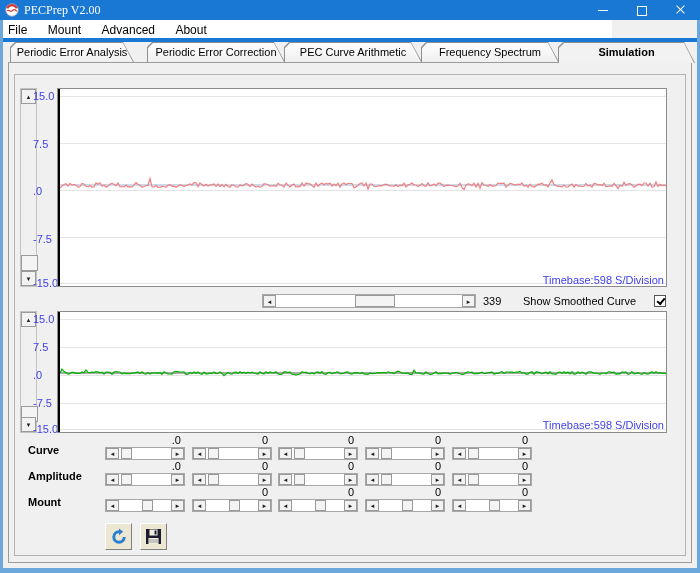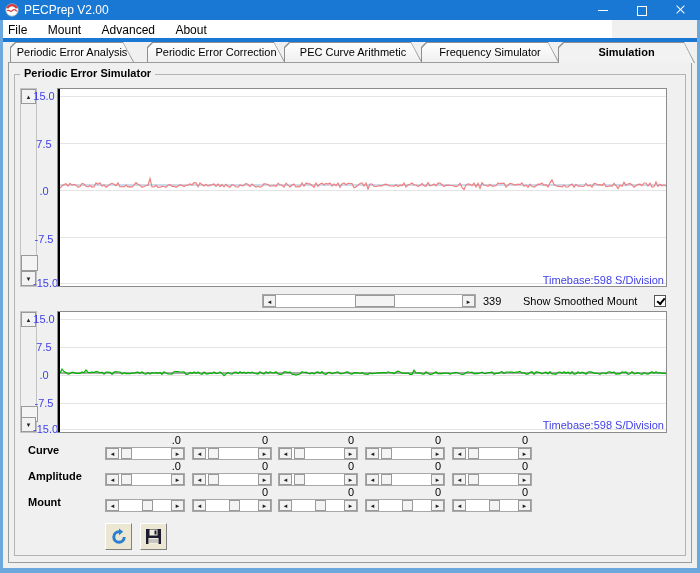--- a/index.html
+++ b/index.html
@@ -3,21 +3,21 @@
 <meta charset="utf-8">
 <style>
   html,body{margin:0;padding:0;background:#c8c8c8;}
   .win{position:relative;width:700px;height:573px;font-family:"Liberation Sans",sans-serif;
        background:#f0f0f0;overflow:hidden;box-sizing:border-box;}
   .abs{position:absolute;box-sizing:border-box;}
 
   
   .titlebar{left:0;top:0;width:700px;height:20px;background:#1878d4;color:#fff;}
   .app-icon{left:5px;top:3px;width:14px;height:14px;}
-  .title-text{left:24px;top:3px;font-size:12px;color:#fff;white-space:nowrap;}
+  .title-text{left:24px;top:3px;font-size:12px;color:#fff;white-space:nowrap;font-family:Liberation Serif, serif;}
   .wbtn{top:0;width:34px;height:20px;}
   .wbtn-min{left:586px;} .wbtn-max{left:624px;} .wbtn-close{left:663px;}
   .wbtn-min::after{content:"";position:absolute;left:12px;top:10px;width:10px;height:1px;background:#fff;}
   .wbtn-max::after{content:"";position:absolute;left:13px;top:6px;width:8px;height:8px;border:1px solid #fff;}
   .wbtn-close::before,.wbtn-close::after{content:"";position:absolute;left:12px;top:9px;width:11px;height:1px;background:#fff;}
   .wbtn-close::before{transform:rotate(45deg);} .wbtn-close::after{transform:rotate(-45deg);}
 
   
   .menubar{left:0;top:20px;width:612px;height:18px;background:#fff;}
   .menu-item{position:relative;display:inline-block;padding:2px 8px;font-size:12px;color:#000;}
@@ -40,21 +40,21 @@
   .groupbox{left:14px;top:74px;width:672px;height:482px;border:1px solid #b4b4b4;}
   .groupbox-label{left:20px;top:67px;background:#f0f0f0;padding:0 4px;font-size:11px;font-weight:bold;color:#000;}
 
   
   .plot{background:#fff;border:1px solid #8c8c8c;}
   .plot1{left:57px;top:88px;width:610px;height:199px;}
   .plot2{left:57px;top:311px;width:610px;height:122px;}
   .grid{position:absolute;left:0;right:0;height:1px;background:#e4e4e4;}
   .yaxis{position:absolute;left:0;top:0;bottom:0;width:2px;background:#000;}
   .trace-svg{position:absolute;left:2px;top:0;}
-  .ytick{width:22px;text-align:center;font-size:11px;color:#4141e8;white-space:nowrap;}
+  .ytick{width:22px;text-align:left;font-size:11px;color:#4141e8;white-space:nowrap;}
   .timebase{width:204px;text-align:right;font-size:11px;color:#4141e8;white-space:nowrap;}
 
   
   .vscroll{width:17px;background:#f0f0f0;border:1px solid #c2c2c2;}
   .vs1{left:20px;top:88px;height:199px;} .vs2{left:20px;top:311px;height:122px;}
   .vscroll::before,.vscroll::after{position:absolute;left:0;width:15px;height:15px;background:#f2f2f2;
       border:1px solid #9a9a9a;font-size:6px;text-align:center;line-height:14px;color:#222;box-sizing:border-box;}
   .vscroll::before{content:"▲";top:0;} .vscroll::after{content:"▼";bottom:0;}
   .vthumb{position:absolute;left:0;width:15px;height:14px;background:#f4f4f4;border:1px solid #9a9a9a;}
   .vs1 .vthumb{top:166px;} .vs2 .vthumb{top:94px;}
@@ -116,29 +116,28 @@
   <div class="abs tab" style="left:10px;width:124px;">
     <div class="tab-inner">Periodic Error Analysis</div>
     </div>
   <div class="abs tab" style="left:284px;width:138px;">
     <div class="tab-inner">PEC Curve Arithmetic</div>
     </div>
   <div class="abs tab" style="left:147px;width:138px;">
     <div class="tab-inner">Periodic Error Correction</div>
     </div>
   <div class="abs tab" style="left:421px;width:138px;">
-    <div class="tab-inner">Frequency Simulator</div>
+    <div class="tab-inner">Frequency Spectrum</div>
     </div>
   <div class="abs tab active" style="left:558px;width:137px;">
     <div class="tab-inner">Simulation</div>
     </div>
 
   <div class="abs page"></div>
   <div class="abs groupbox"></div>
-  <div class="abs groupbox-label">Periodic Error Simulator</div>
 
   <div class="abs vscroll vs1">
     <div class="vthumb"></div>
   </div>
   <div class="abs ytick" style="left:33px;top:90px;">15.0</div>
   <div class="abs ytick" style="left:33px;top:138px;">7.5</div>
   <div class="abs ytick" style="left:33px;top:185px;">.0</div>
   <div class="abs ytick" style="left:33px;top:233px;">-7.5</div>
   <div class="abs ytick" style="left:33px;top:277px;">-15.0</div>
   <div class="abs plot plot1">
@@ -152,21 +151,21 @@
         <line x1="0" y1="96" x2="606" y2="96" stroke="#b9cfe8" stroke-width="1.6"></line>
         <polyline points="0,99.0 2,96.9 4,95.6 6,94.8 8,97.1 10,94.4 12,96.1 14,95.4 16,96.2 18,98.2 20,97.7 22,94.4 24,95.0 26,97.2 28,97.9 30,96.6 32,98.1 34,97.9 36,93.9 38,95.3 40,93.8 42,97.2 44,95.7 46,98.1 48,96.9 50,95.3 52,94.3 54,95.2 56,96.6 58,93.9 60,97.9 62,97.5 64,97.9 66,96.1 68,97.8 70,97.6 72,98.1 74,96.2 76,93.7 78,95.2 80,96.2 82,98.2 84,97.5 86,96.7 88,96.2 90,89.5 92,98.0 94,97.9 96,96.4 98,98.3 100,98.2 102,97.4 104,97.5 106,98.3 108,96.3 110,95.5 112,97.4 114,97.1 116,98.3 118,97.1 120,96.0 122,96.4 124,97.6 126,96.3 128,96.1 130,94.9 132,95.9 134,93.7 136,93.8 138,97.7 140,94.0 142,95.6 144,97.1 146,95.4 148,97.0 150,96.1 152,95.6 154,95.0 156,97.3 158,94.9 160,97.5 162,95.7 164,97.9 166,95.4 168,97.5 170,98.2 172,95.7 174,96.2 176,97.8 178,98.2 180,96.0 182,96.9 184,96.2 186,94.4 188,95.5 190,97.6 192,95.1 194,96.8 196,98.1 198,97.3 200,98.0 202,97.5 204,94.7 206,95.0 208,95.5 210,97.2 212,97.0 214,96.4 216,97.5 218,94.3 220,95.8 222,96.2 224,98.1 226,94.2 228,96.1 230,97.9 232,96.1 234,95.0 236,98.0 238,97.4 240,97.9 242,93.9 244,97.2 246,94.1 248,94.9 250,94.9 252,96.4 254,98.2 256,94.1 258,97.3 260,95.0 262,94.2 264,95.7 266,94.5 268,95.1 270,94.0 272,97.0 274,95.0 276,96.7 278,94.1 280,98.2 282,94.9 284,94.0 286,95.7 288,94.4 290,94.5 292,94.6 294,98.7 296,97.9 298,96.3 300,94.5 302,94.0 304,97.0 306,94.0 308,100.0 310,95.0 312,95.0 314,97.3 316,97.7 318,97.0 320,96.6 322,96.9 324,95.6 326,95.2 328,96.0 330,96.8 332,97.0 334,97.1 336,95.7 338,97.5 340,96.2 342,96.7 344,94.1 346,98.0 348,96.1 350,95.2 352,94.0 354,95.8 356,96.0 358,97.6 360,96.2 362,94.5 364,96.7 366,97.2 368,93.7 370,96.8 372,96.2 374,95.1 376,96.9 378,94.2 380,94.2 382,95.8 384,97.5 386,96.3 388,96.1 390,96.5 392,96.5 394,97.2 396,97.7 398,96.8 400,94.4 402,98.3 404,100.6 406,96.1 408,94.9 410,95.2 412,96.7 414,94.2 416,98.0 418,94.4 420,99.4 422,93.7 424,96.0 426,96.5 428,97.2 430,95.4 432,97.2 434,97.1 436,96.5 438,94.0 440,94.7 442,94.4 444,94.1 446,98.0 448,96.4 450,94.3 452,94.7 454,95.8 456,95.8 458,95.2 460,95.7 462,93.9 464,97.3 466,96.2 468,98.2 470,95.2 472,97.5 474,98.0 476,96.9 478,95.1 480,95.3 482,94.0 484,96.4 486,95.8 488,97.9 490,93.8 492,90.9 494,95.6 496,96.8 498,97.4 500,97.3 502,98.0 504,96.1 506,98.0 508,97.9 510,96.0 512,95.0 514,98.1 516,95.3 518,97.1 520,97.0 522,97.5 524,97.3 526,94.5 528,97.1 530,96.0 532,98.0 534,94.4 536,94.8 538,95.9 540,95.6 542,96.5 544,94.2 546,97.7 548,97.5 550,96.7 552,97.4 554,94.4 556,96.5 558,99.5 560,96.1 562,97.4 564,93.3 566,96.4 568,95.1 570,94.5 572,95.9 574,98.1 576,96.7 578,95.3 580,95.2 582,96.6 584,94.0 586,94.0 588,97.0 590,94.1 592,98.1 594,97.8 596,93.0 598,97.4 600,95.4 602,96.8 604,96.0 606,96.9" fill="none" stroke="#f08080" stroke-width="1.2"></polyline>
       </svg>
   </div>
   <div class="abs timebase" style="left:460px;top:274px;">Timebase:598 S/Division</div>
 
   <div class="abs hscroll">
     <div class="hthumb"></div>
   </div>
   <div class="abs scroll-value">339</div>
-  <div class="abs smoothed-label">Show Smoothed Mount</div>
+  <div class="abs smoothed-label">Show Smoothed Curve</div>
   <div class="abs cb checked" id="smooth-cb"></div>
 
   <div class="abs vscroll vs2">
     <div class="vthumb"></div>
   </div>
   <div class="abs ytick" style="left:33px;top:313px;">15.0</div>
   <div class="abs ytick" style="left:33px;top:341px;">7.5</div>
   <div class="abs ytick" style="left:33px;top:369px;">.0</div>
   <div class="abs ytick" style="left:33px;top:397px;">-7.5</div>
   <div class="abs ytick" style="left:33px;top:423px;">-15.0</div>

